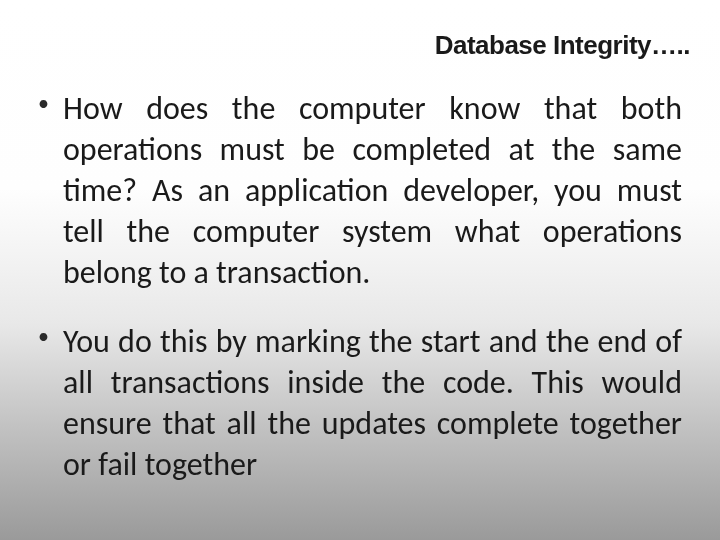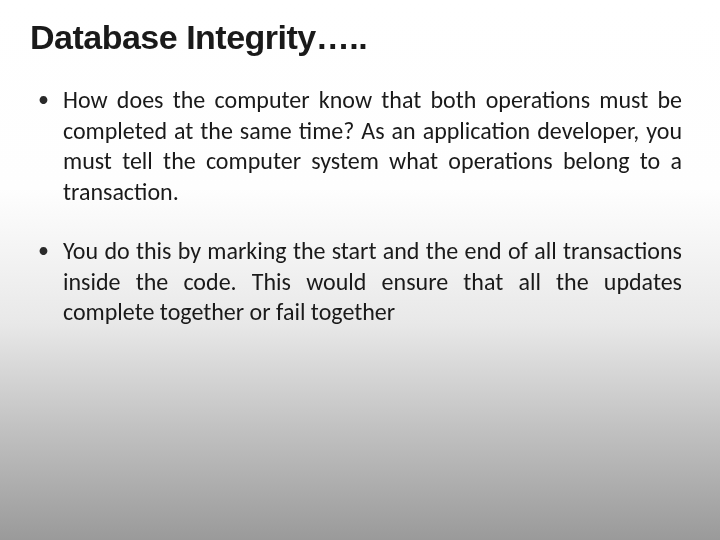--- a/index.html
+++ b/index.html
@@ -15,45 +15,46 @@
       overflow: hidden;
       position: relative;
     }
     .slide {
       width: 100%;
       height: 100%;
       padding: 18px 30px 30px 30px;
     }
     .title {
       font-family: Arial, "Helvetica Neue", sans-serif;
-      font-size: 34px;
+      font-size: 26px;
       font-weight: bold;
       color: #1a1a1a;
-      text-align: left;
+      text-align: right;
       margin-bottom: 28px;
       letter-spacing: -0.5px;
+      margin-top: 12px;
     }
     .content {
       padding: 0 8px;
     }
     .bullet-item {
       display: flex;
       align-items: flex-start;
       margin-bottom: 28px;
     }
     .bullet-marker {
       font-size: 22px;
       color: #2a2a2a;
       margin-right: 14px;
       margin-top: 4px;
       line-height: 1;
       flex-shrink: 0;
     }
     .bullet-text {
-      font-size: 24px;
+      font-size: 32px;
       color: #1a1a1a;
       line-height: 1.28;
       text-align: justify;
       text-justify: inter-word;
       flex: 1;
     }
   </style>
 </head>
 <body>
 

